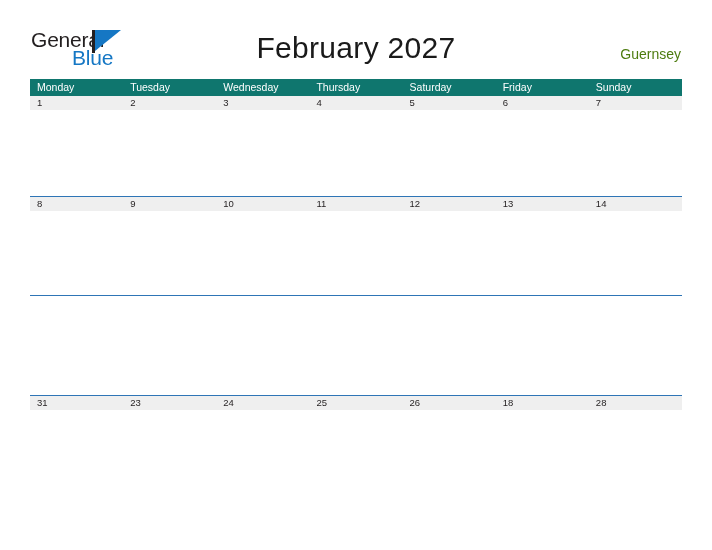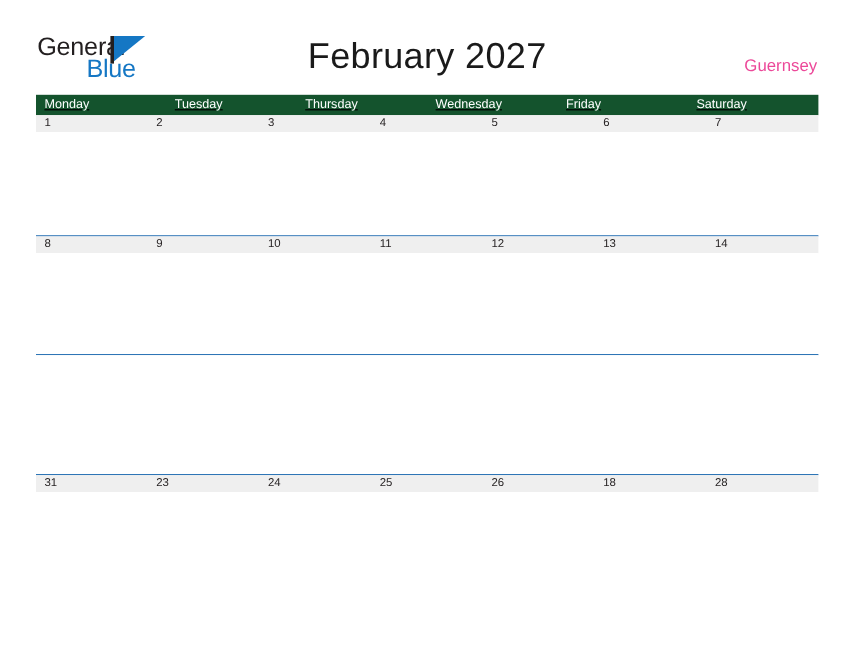--- a/index.html
+++ b/index.html
@@ -83,38 +83,37 @@
     color: #1a1a1a;
     font-weight: normal;
     letter-spacing: 0.3px;
   }
 
   .locale {
     position: absolute;
     right: 31px;
     top: 46px;
     font-size: 14px;
-    color: #ec4899;
+    color: #4d7c0f;
     white-space: nowrap;
   }
 
   
   .calendar {
     position: absolute;
     left: 30px;
     top: 79px;
     width: 652px;
   }
 
   .weekday-row {
     display: flex;
     width: 652px;
     height: 17px;
-    background: #14532d;
-    text-decoration: underline;
+    background: #0f766e;
   }
   .weekday-cell {
     flex: 1 1 0;
     padding-left: 7px;
     font-size: 10.5px;
     color: #ffffff;
     line-height: 17px;
     white-space: nowrap;
     overflow: hidden;
   }
@@ -176,24 +175,25 @@
 
     <div class="locale">Guernsey</div>
 
   </div>
 
   <div class="calendar">
 
     <div class="weekday-row">
       <div class="weekday-cell">Monday</div>
       <div class="weekday-cell">Tuesday</div>
+      <div class="weekday-cell">Wednesday</div>
       <div class="weekday-cell">Thursday</div>
-      <div class="weekday-cell">Wednesday</div>
+      <div class="weekday-cell">Saturday</div>
       <div class="weekday-cell">Friday</div>
-      <div class="weekday-cell">Saturday</div>
+      <div class="weekday-cell">Sunday</div>
     </div>
 
     <div class="week-row first">
       <div class="date-band">
         <div class="date-cell">1</div>
         <div class="date-cell">2</div>
         <div class="date-cell">3</div>
         <div class="date-cell">4</div>
         <div class="date-cell">5</div>
         <div class="date-cell">6</div>

